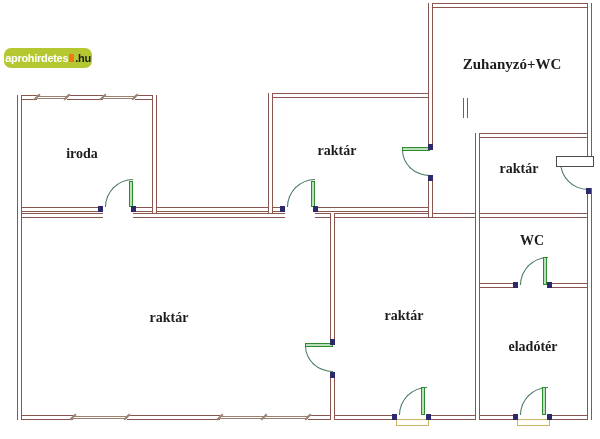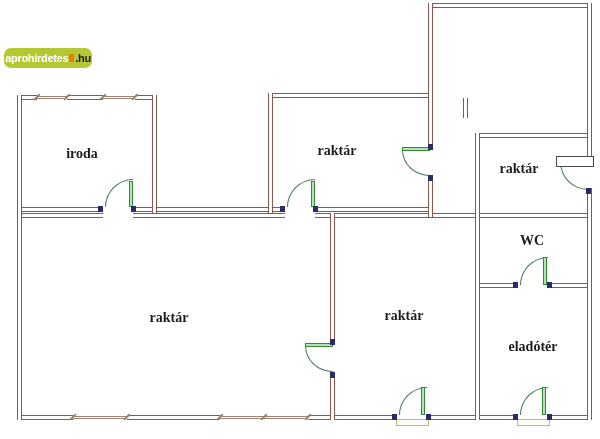--- a/index.html
+++ b/index.html
@@ -130,19 +130,20 @@
   <div class="thresh" style="left:517px;top:419px;width:33px;"></div>
   <div class="cap" style="left:513px;top:414px;"></div>
   <div class="cap" style="left:547px;top:414px;"></div>
 
   <div class="arc-bl" style="left:560px;top:162px;width:28px;height:28px;"></div>
   <div class="doorrect" style="left:556px;top:156px;width:38px;height:11px;"></div>
   <div class="cap" style="left:586px;top:188px;"></div>
 
   <div class="lbl" style="left:82px;top:154px;">iroda</div>
   <div class="lbl" style="left:337px;top:151px;">raktár</div>
+  <div class="lbl big" style="left:512px;top:64px;">Zuhanyzó+WC</div>
   <div class="lbl" style="left:519px;top:169px;">raktár</div>
   <div class="lbl" style="left:532px;top:241px;">WC</div>
   <div class="lbl" style="left:533px;top:347px;">eladótér</div>
   <div class="lbl" style="left:169px;top:318px;">raktár</div>
   <div class="lbl" style="left:404px;top:316px;">raktár</div>
 
 </div>
 
 </body></html>

